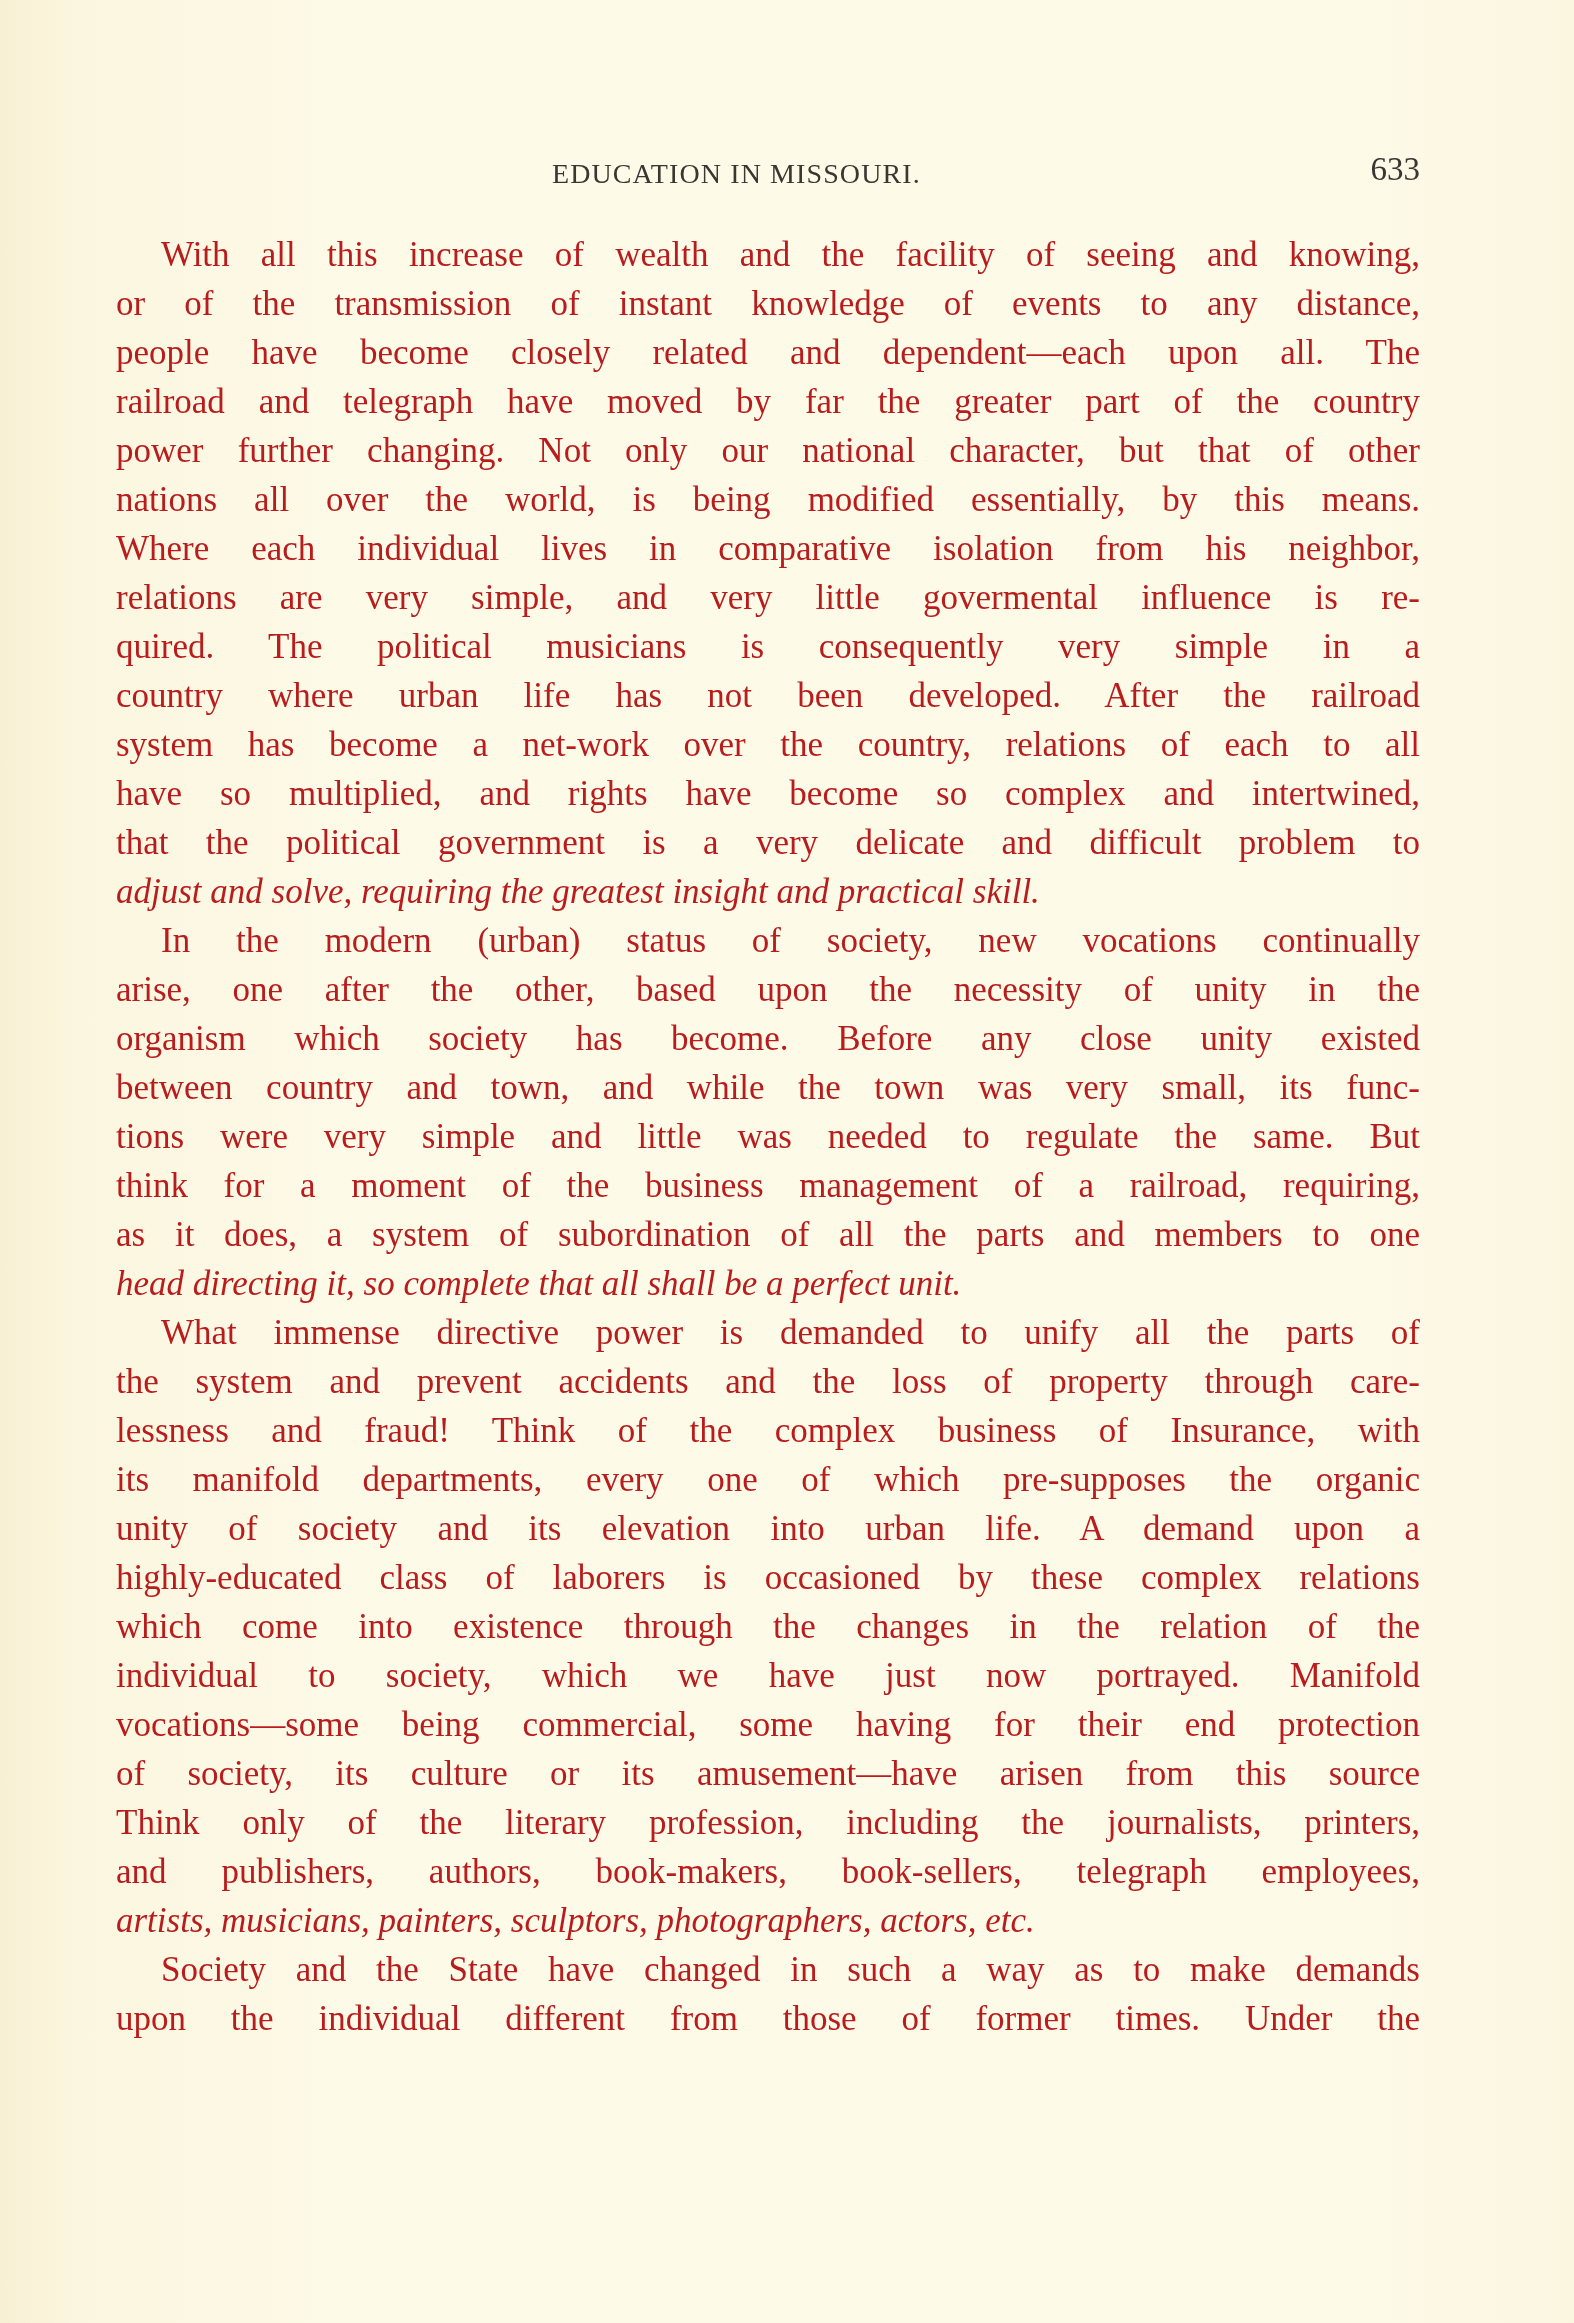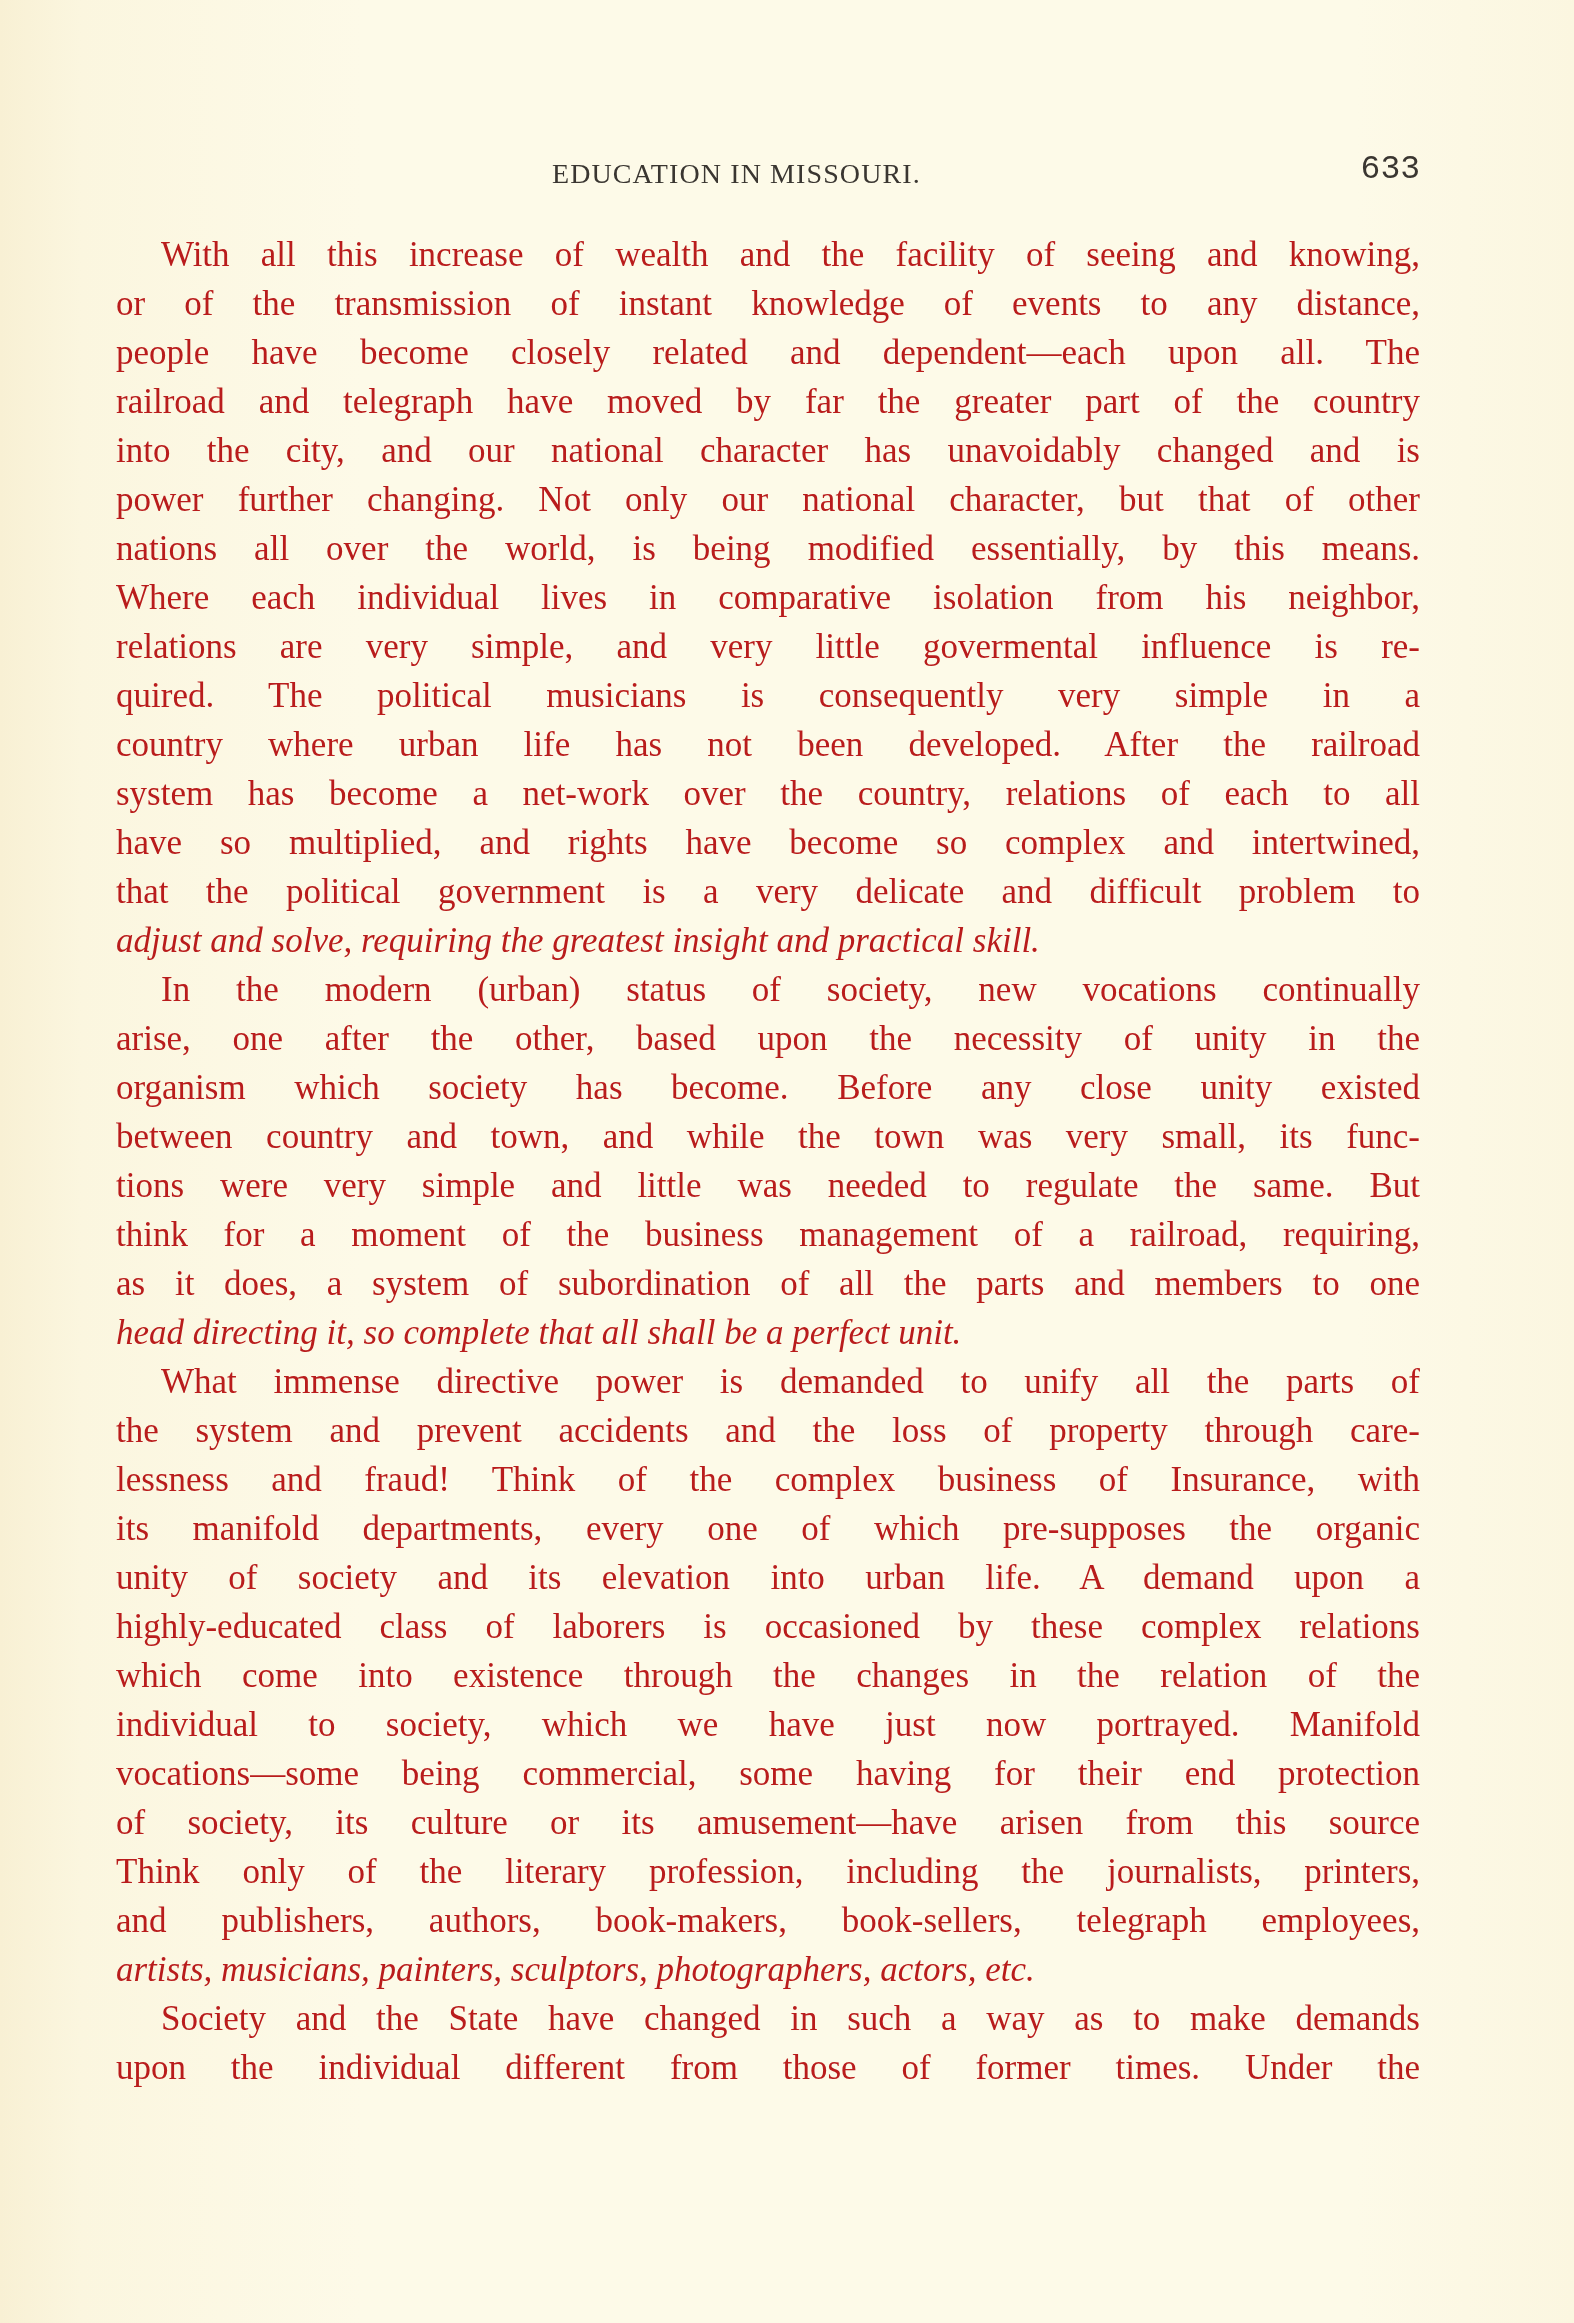--- a/index.html
+++ b/index.html
@@ -35,21 +35,21 @@
       font-family: "Liberation Serif", "DejaVu Serif", serif;
       font-size: 28px;
       letter-spacing: 1.1px;
       color: #3a3631;
       white-space: nowrap;
     }
     .page-number {
       position: absolute;
       right: 0;
       top: 0px;
-      font-family: Liberation Mono, monospace;
+      font-family: Liberation Serif, serif;
       font-size: 33px;
       color: #3a3631;
     }
     .body-text {
       position: absolute;
       top: 206px;
       left: 116px;
       width: 1304px;
     }
     .line {
@@ -80,21 +80,20 @@
     <span class="page-number">633</span>
   </div>
 
   <div class="body-text">
 
     <div>
       <div class="line indent">With all this increase of wealth and the facility of seeing and knowing,</div>
       <div class="line">or of the transmission of instant knowledge of events to any distance,</div>
       <div class="line">people have become closely related and dependent—each upon all. The</div>
       <div class="line">railroad and telegraph have moved by far the greater part of the country</div>
-      <div class="line">into the city, and our national character has unavoidably changed and is</div>
       <div class="line">power further changing. Not only our national character, but that of other</div>
       <div class="line">nations all over the world, is being modified essentially, by this means.</div>
     </div>
 
     <div>
       <div class="line">Where each individual lives in comparative isolation from his neighbor,</div>
       <div class="line">relations are very simple, and very little govermental influence is re-</div>
       <div class="line">quired. The political musicians is consequently very simple in a</div>
       <div class="line">country where urban life has not been developed. After the railroad</div>
       <div class="line">system has become a net-work over the country, relations of each to all</div>

